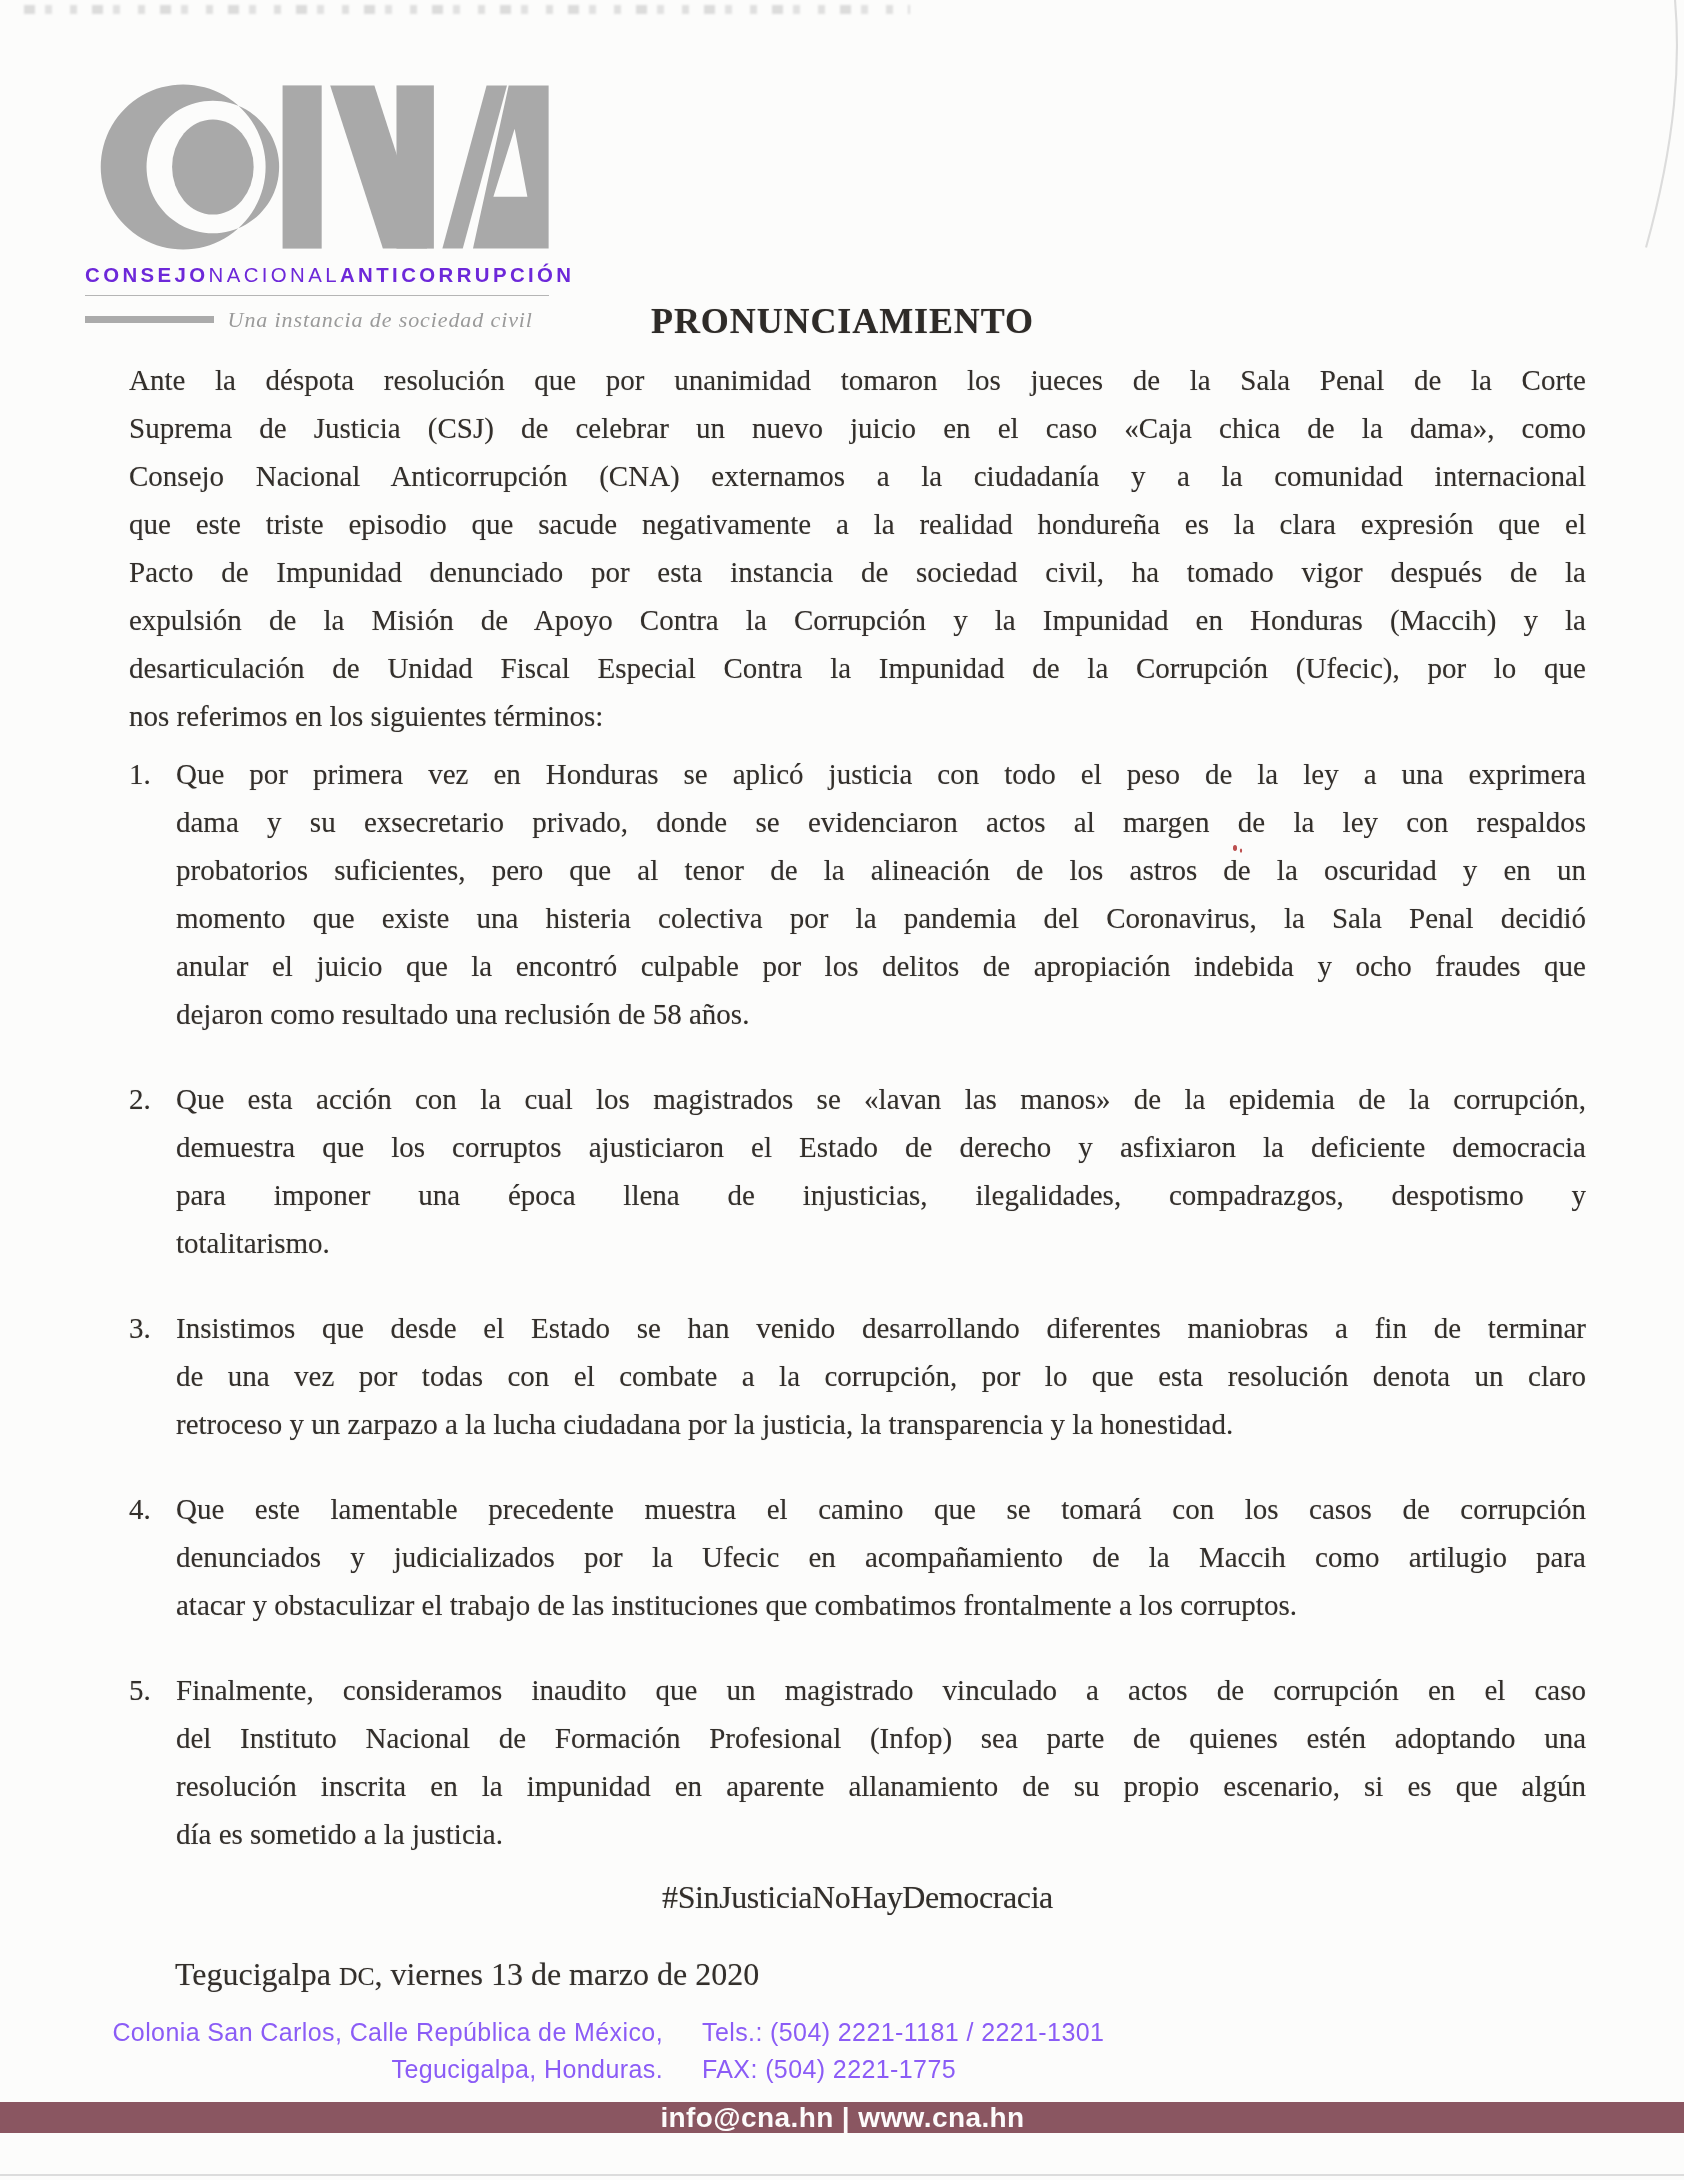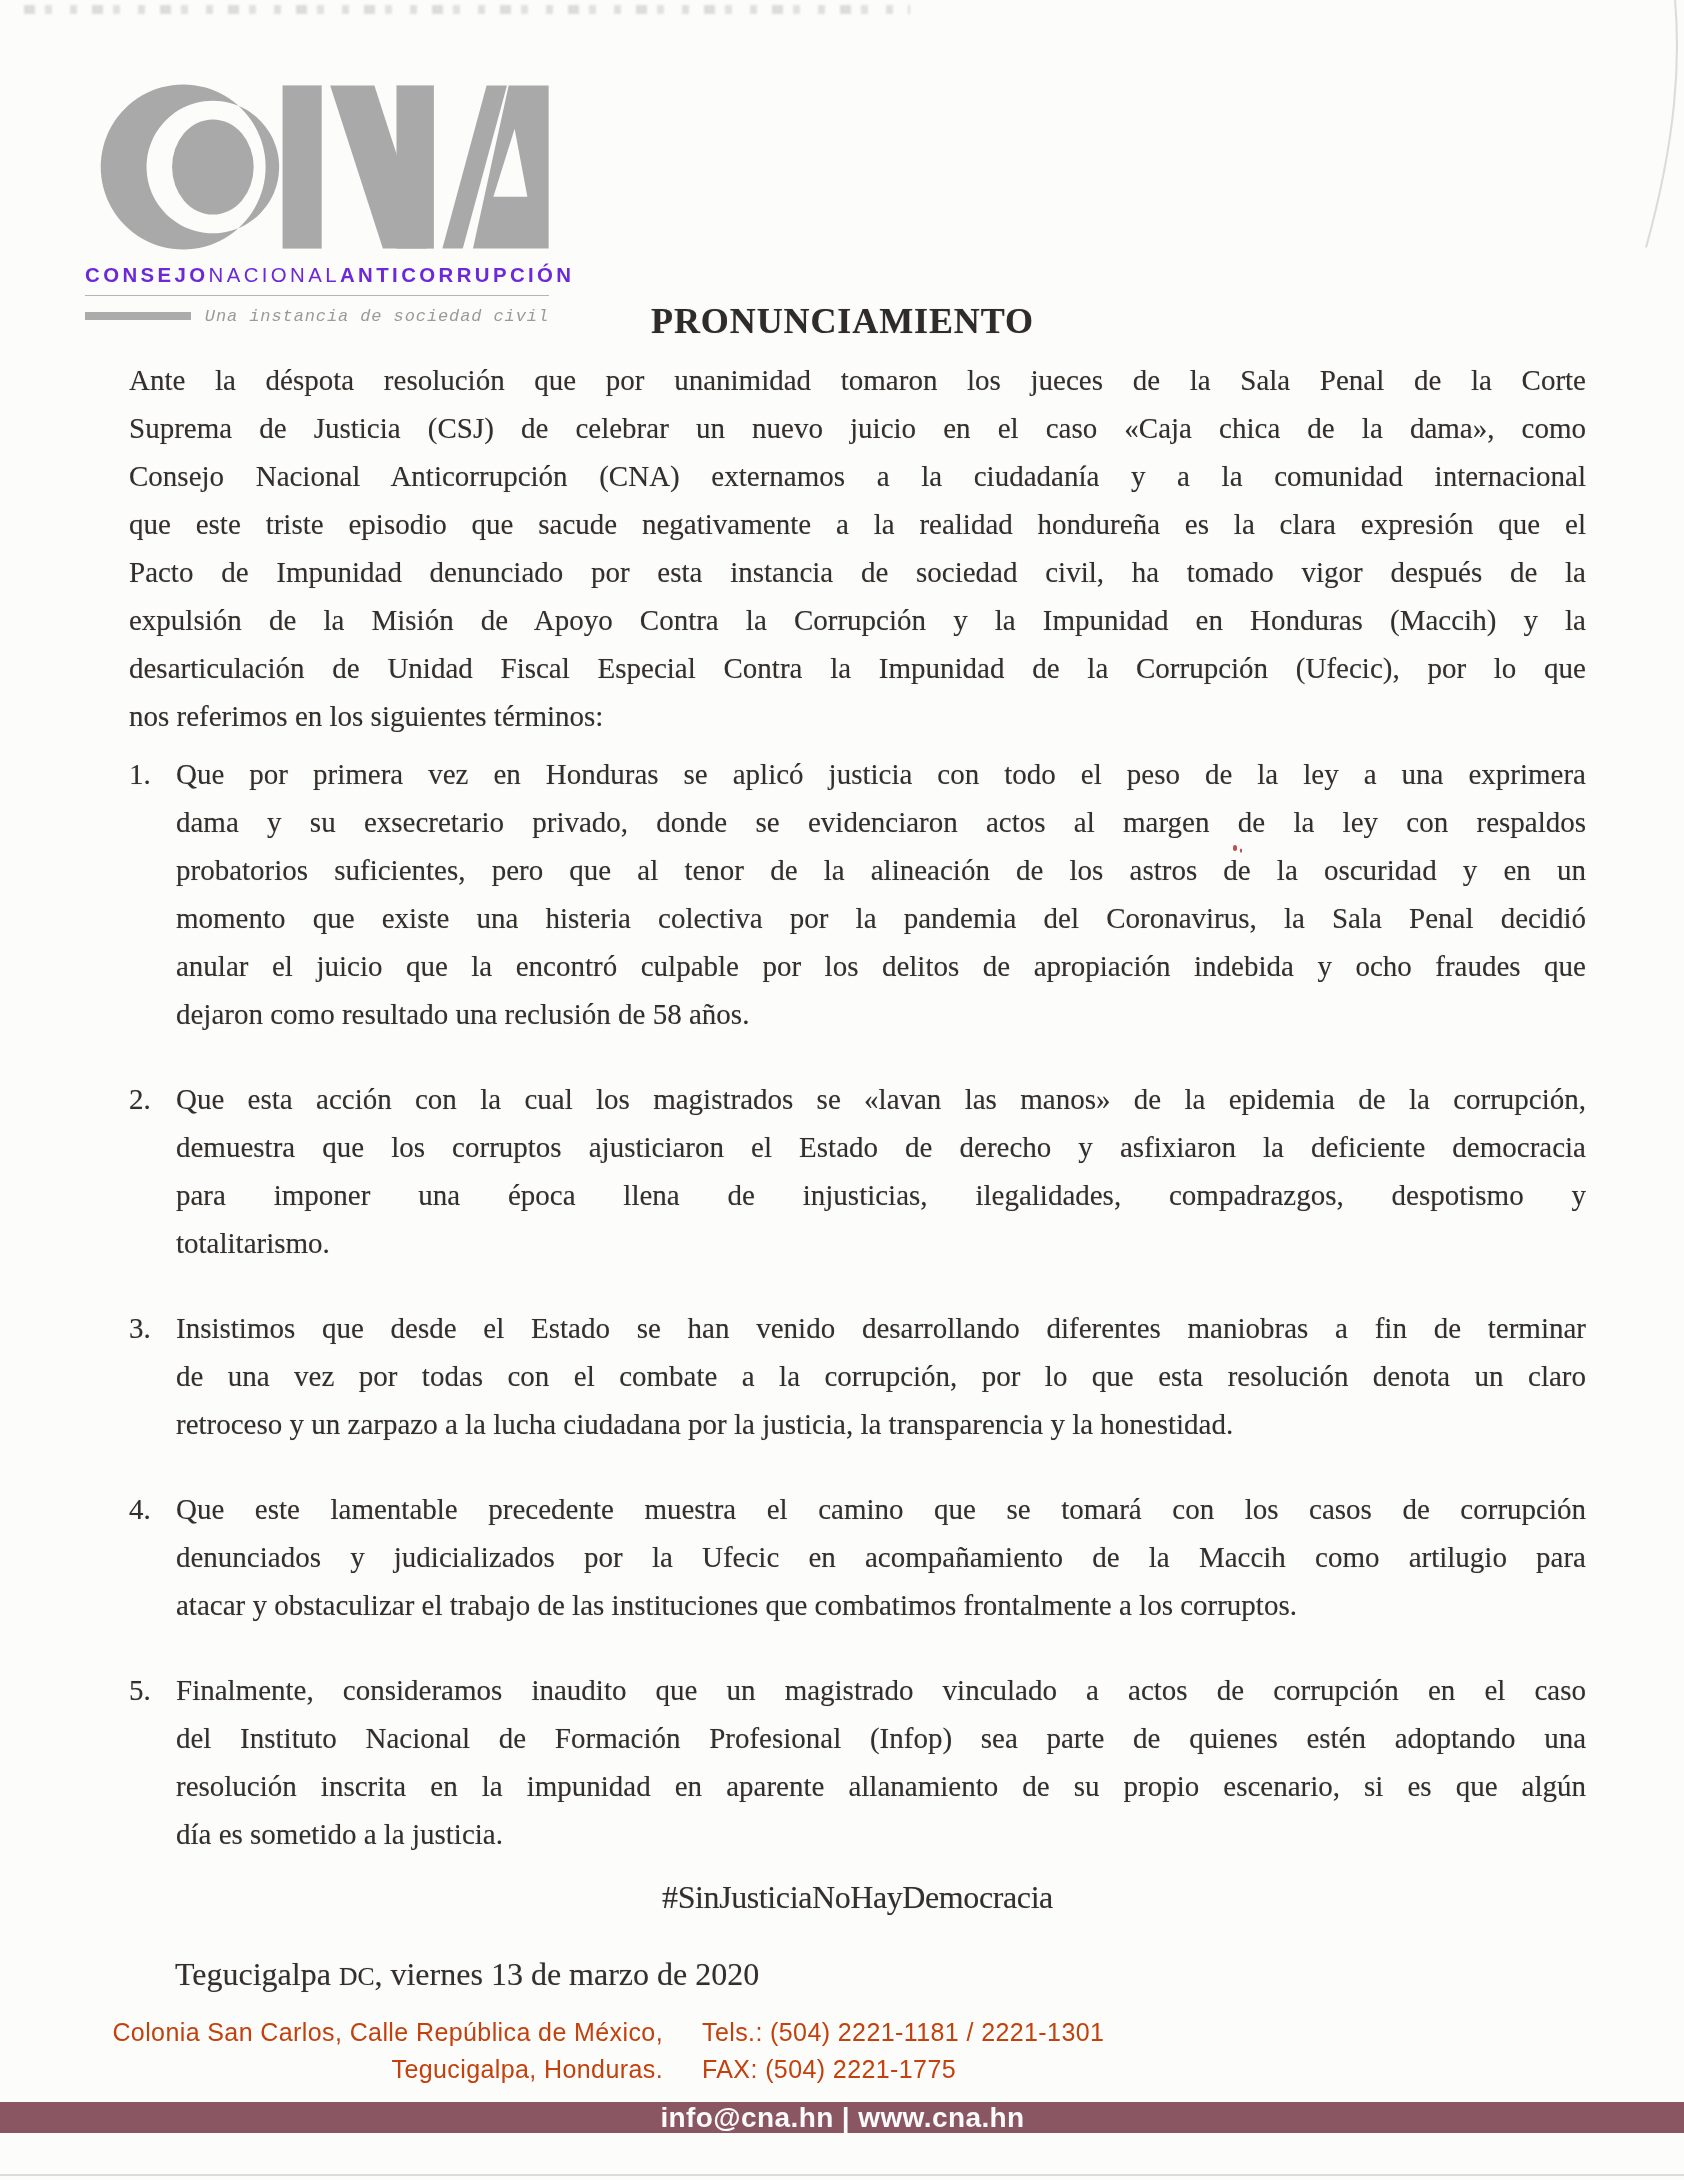--- a/index.html
+++ b/index.html
@@ -28,22 +28,22 @@
   .org-name{
     margin-top:12px;width:464px;display:flex;justify-content:space-between;
     font-family:"Liberation Sans", sans-serif;font-size:20.4px;letter-spacing:3.4px;
     color:#6d28d9;white-space:nowrap;
   }
   .org-name .b{font-weight:700;}
   .org-rule{margin-top:7.7px;width:464px;height:1.7px;background:#b5b5b5;}
   .tagline-row{margin-top:10.2px;display:flex;align-items:center;}
   .tagline-bar{width:129px;height:7.7px;background:#ababab;}
   .tagline-text{
-    margin-left:13.6px;font-style:italic;font-size:17px;color:#9a9a9a;
-    letter-spacing:0.9px;white-space:nowrap;font-family:Liberation Mono, monospace;
+    margin-left:13.6px;font-style:italic;font-size:22px;color:#9a9a9a;
+    letter-spacing:0.9px;white-space:nowrap;
   }
 
   
   .doc-title{
     position:absolute;left:0;top:281px;width:1685px;text-align:center;
     font-size:36px;font-weight:700;letter-spacing:0.9px;color:#2e2b28;
     text-shadow:0 0 0.9px rgba(50,45,40,.45);
     margin-top:19px;
   }
 
@@ -67,21 +67,21 @@
   .dateline{
     position:absolute;left:175px;top:1956px;font-size:32px;color:#332f2b;
     text-shadow:0 0 0.9px rgba(60,55,50,.38);white-space:nowrap;
   }
   .dateline .dc{font-size:25.6px;}
 
   
   .footer-address{
     position:absolute;left:0;top:2014px;width:1365px;
     display:flex;justify-content:center;align-items:flex-end;
-    font-family:"Liberation Sans", sans-serif;font-size:25px;color:#c2410c;
+    font-family:"Liberation Sans", sans-serif;font-size:25px;color:#8b5cf6;
     line-height:37px;letter-spacing:0.4px;
   }
   .addr-left{width:596px;text-align:right;padding-right:19px;}
   .addr-divider{width:0;border-left:1.7px solid #b8b8b8;}
   .addr-right{width:596px;text-align:left;padding-left:19px;}
   .footer-bar{
     position:absolute;left:0;top:2102px;width:1685px;height:31px;
     background:#8a5661;display:flex;align-items:center;justify-content:center;
   }
   .footer-bar-text{

